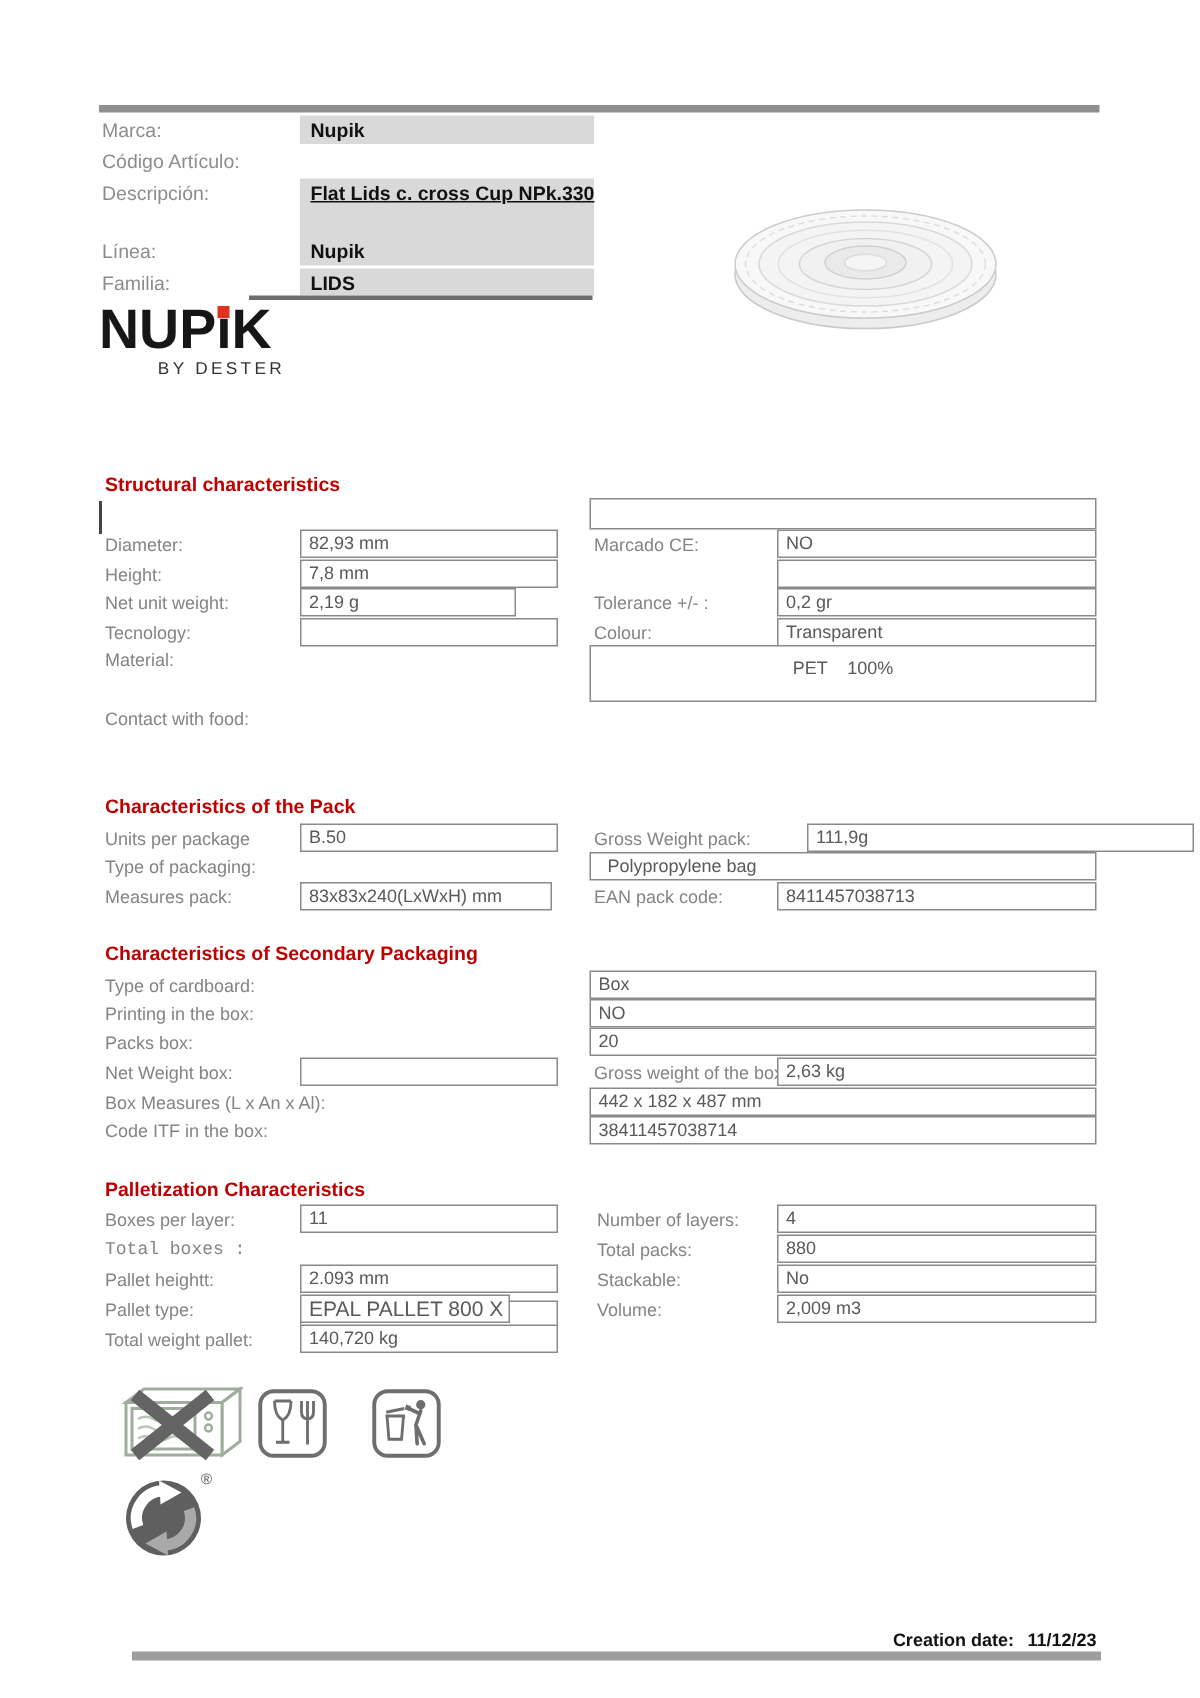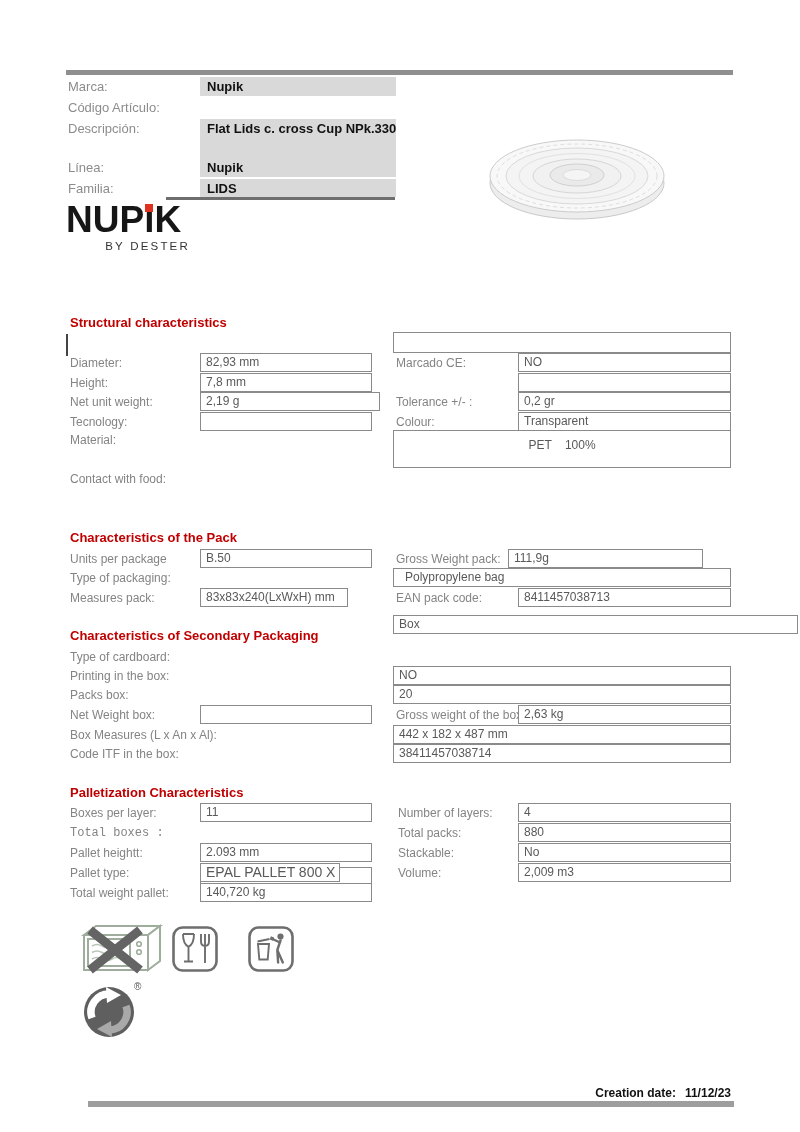--- a/index.html
+++ b/index.html
@@ -38,21 +38,21 @@
 <body>
 
 <div class="page">
 
   <div class="bar" style="left:66px;top:70px;width:667px;height:5px;"></div>
 
   <div class="hlbl" style="left:68px;top:79px;">Marca:</div>
   <div class="hval" style="top:77px;height:19px;">Nupik</div>
   <div class="hlbl" style="left:68px;top:100px;">Código Artículo:</div>
   <div class="hlbl" style="left:68px;top:121px;">Descripción:</div>
-  <div class="hval" style="top:119px;height:40px;">Flat Lids c. cross Cup NPk.330</div>
+  <div class="hval" style="top:119px;height:40px;text-decoration:underline;">Flat Lids c. cross Cup NPk.330</div>
   <div class="hlbl" style="left:68px;top:160px;">Línea:</div>
   <div class="hval" style="top:158px;height:19px;">Nupik</div>
   <div class="hlbl" style="left:68px;top:181px;">Familia:</div>
   <div class="hval" style="top:179px;height:18px;">LIDS</div>
   <div class="hline" style="left:166px;top:197px;width:229px;height:2.5px;"></div>
 
   <div class="logo">
     <div class="logo-line"><span>NUP</span><span class="logo-i"><span>i</span><span class="logo-dot"></span></span><span>K</span></div>
     <div class="logo-tag">BY DESTER</div>
   </div>
@@ -71,55 +71,55 @@
   <div class="sec" style="left:70px;top:315px;">Structural characteristics</div>
   <div class="cursor"></div>
 
   <div class="box" style="left:393px;top:332px;width:338px;height:21px;"></div>
 
   <div class="lbl" style="left:70px;top:356px;">Diameter:</div>
   <div class="box" style="left:200px;top:353px;width:172px;">82,93 mm</div>
   <div class="lbl" style="left:70px;top:376px;">Height:</div>
   <div class="box" style="left:200px;top:373px;width:172px;">7,8 mm</div>
   <div class="lbl" style="left:70px;top:395px;">Net unit weight:</div>
-  <div class="box" style="left:200px;top:392px;width:180px;">2,19 g</div>
+  <div class="box" style="left:200px;top:392px;width:144px;">2,19 g</div>
   <div class="lbl" style="left:70px;top:415px;">Tecnology:</div>
   <div class="box" style="left:200px;top:412px;width:172px;"></div>
 
   <div class="lbl" style="left:396px;top:356px;">Marcado CE:</div>
   <div class="box" style="left:518px;top:353px;width:213px;">NO</div>
   <div class="box" style="left:518px;top:373px;width:213px;"></div>
   <div class="lbl" style="left:396px;top:395px;">Tolerance +/- :</div>
   <div class="box" style="left:518px;top:392px;width:213px;">0,2 gr</div>
   <div class="lbl" style="left:396px;top:415px;">Colour:</div>
   <div class="box" style="left:518px;top:412px;width:213px;">Transparent</div>
 
   <div class="lbl" style="left:70px;top:433px;">Material:</div>
   <div class="box tall ctr" style="left:393px;top:430px;width:338px;">PET    100%</div>
   <div class="lbl" style="left:70px;top:472px;">Contact with food:</div>
 
   <div class="sec" style="left:70px;top:530px;">Characteristics of the Pack</div>
 
   <div class="lbl" style="left:70px;top:552px;">Units per package</div>
   <div class="box" style="left:200px;top:549px;width:172px;">B.50</div>
   <div class="lbl" style="left:396px;top:552px;">Gross Weight pack:</div>
-  <div class="box" style="left:508px;top:549px;width:195px;">111,9g</div>
+  <div class="box" style="left:538px;top:549px;width:258px;">111,9g</div>
 
   <div class="lbl" style="left:70px;top:571px;">Type of packaging:</div>
   <div class="box" style="left:393px;top:568px;width:338px;padding-left:11px;">Polypropylene bag</div>
 
   <div class="lbl" style="left:70px;top:591px;">Measures pack:</div>
-  <div class="box" style="left:200px;top:588px;width:148px;">83x83x240(LxWxH) mm</div>
+  <div class="box" style="left:200px;top:588px;width:168px;">83x83x240(LxWxH) mm</div>
   <div class="lbl" style="left:396px;top:591px;">EAN pack code:</div>
   <div class="box" style="left:518px;top:588px;width:213px;">8411457038713</div>
 
   <div class="sec" style="left:70px;top:628px;">Characteristics of Secondary Packaging</div>
 
   <div class="lbl" style="left:70px;top:650px;">Type of cardboard:</div>
-  <div class="box" style="left:393px;top:615px;width:405px;">Box</div>
+  <div class="box" style="left:393px;top:647px;width:338px;">Box</div>
   <div class="lbl" style="left:70px;top:669px;">Printing in the box:</div>
   <div class="box" style="left:393px;top:666px;width:338px;">NO</div>
   <div class="lbl" style="left:70px;top:688px;">Packs box:</div>
   <div class="box" style="left:393px;top:685px;width:338px;">20</div>
 
   <div class="lbl" style="left:70px;top:708px;">Net Weight box:</div>
   <div class="box" style="left:200px;top:705px;width:172px;"></div>
   <div class="lbl clip" style="left:396px;top:708px;">Gross weight  of the box:</div>
   <div class="box" style="left:518px;top:705px;width:213px;">2,63 kg</div>
 

